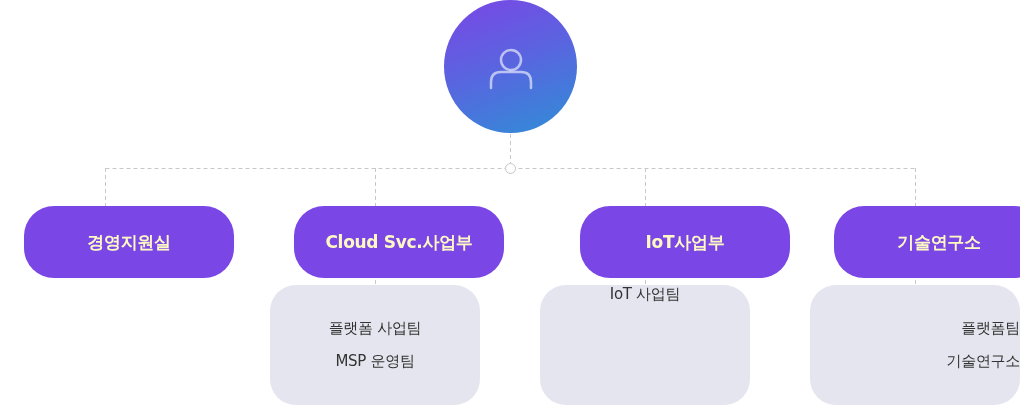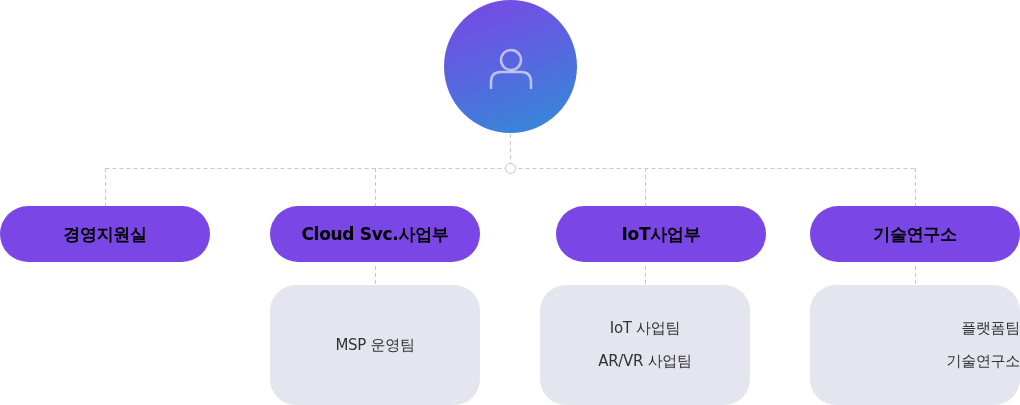--- a/index.html
+++ b/index.html
@@ -8,23 +8,23 @@
     .ceo {
       position:absolute; left:444px; top:0; width:133px; height:133px; border-radius:50%;
       background:linear-gradient(160deg, #7b46e6 0%, #5b63e0 45%, #2f8ed6 100%);
       display:flex; flex-direction:column; align-items:center; justify-content:center;
       color:#fff;
     }
     .ceo svg { margin-top:4px; }
     .ceo .title { font-weight:bold; font-size:20px; letter-spacing:0.5px; margin-top:4px; }
     .lines { position:absolute; left:0; top:0; }
     .dept {
-      position:absolute; top:206px; width:210px; height:56px; border-radius:30px;
-      background:#7b46e6; color:#000000; font-size:17px; font-weight:bold;
-      display:flex; align-items:center; justify-content:center; letter-spacing:-0.3px;
+      position:absolute; top:206px; width:210px; height:72px; border-radius:30px;
+      background:#7b46e6; color:#fef9c3; font-size:17px; font-weight:bold;
+      display:flex; align-items:center; justify-content:center; letter-spacing:-0.3px;margin-left:24px;
     }
     .teams {
       position:absolute; top:285px; width:210px; height:120px; border-radius:26px;
       background:#e4e5ee; color:#333; font-size:15px;
       display:flex; flex-direction:column; align-items:center; justify-content:center; gap:14px;
       letter-spacing:-0.3px;
     }
   </style>
 </head>
 <body>
@@ -54,29 +54,29 @@
 </div>
 
 <div class="dept" style="left:0px;">
   <span>경영지원실</span>
 </div>
 
 <div class="dept" style="left:270px;">
   <span>Cloud Svc.사업부</span>
 </div>
 <div class="teams" style="left:270px;">
+  <span>플랫폼 사업팀</span>
   <span>MSP 운영팀</span>
 </div>
 
 <div class="dept" style="left:556px;">
   <span>IoT사업부</span>
 </div>
-<div class="teams" style="left:540px;">
+<div class="teams" style="left:540px;justify-content:space-between;">
   <span>IoT 사업팀</span>
-  <span>AR/VR 사업팀</span>
 </div>
 
 <div class="dept" style="left:810px;text-align:right;">
   <span>기술연구소</span>
 </div>
 <div class="teams" style="left:810px;align-items:flex-end;">
   <span>플랫폼팀</span>
   <span>기술연구소</span>
 </div>
 

